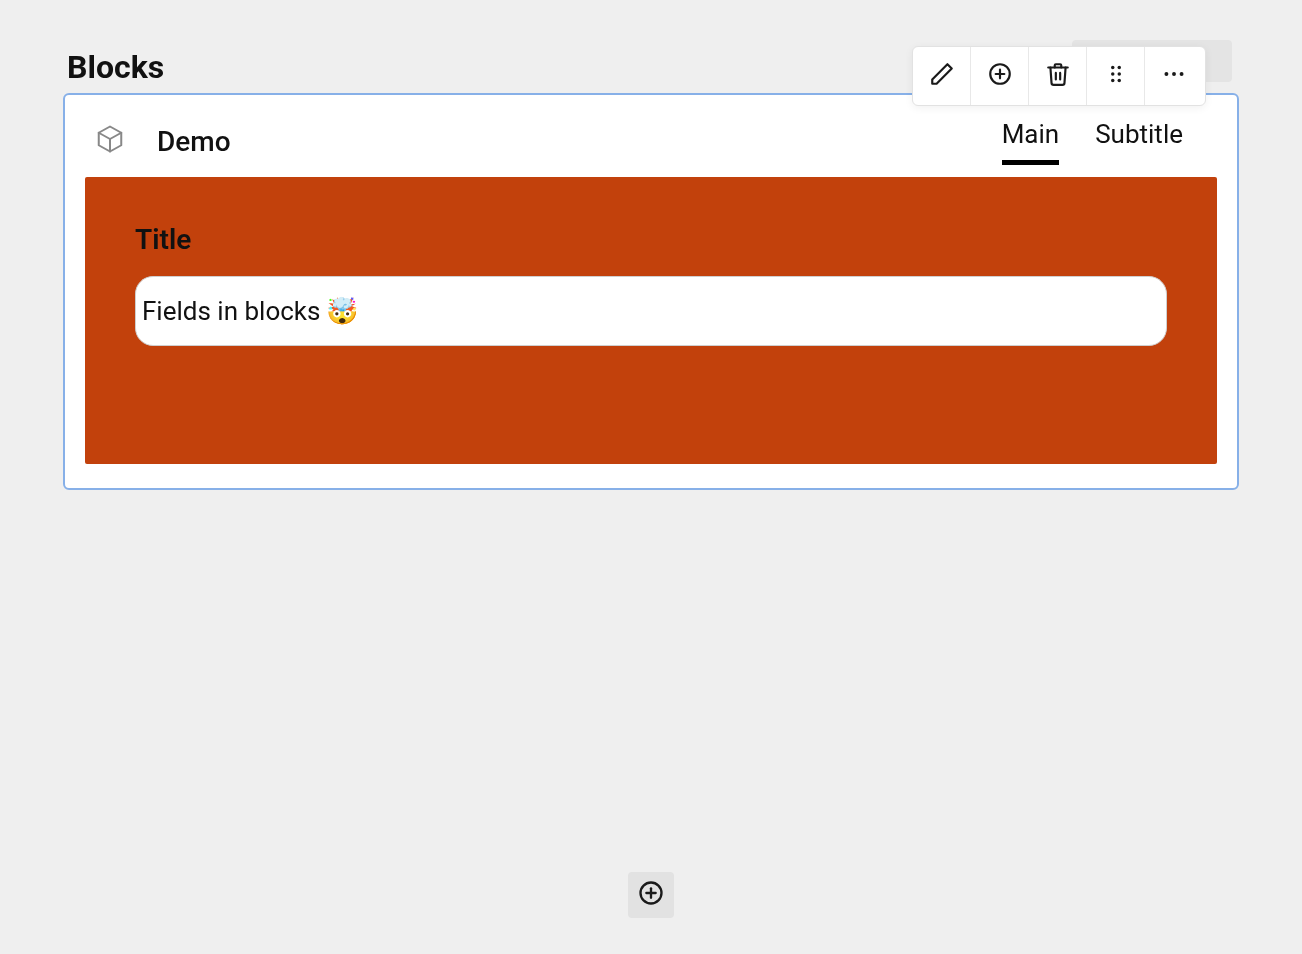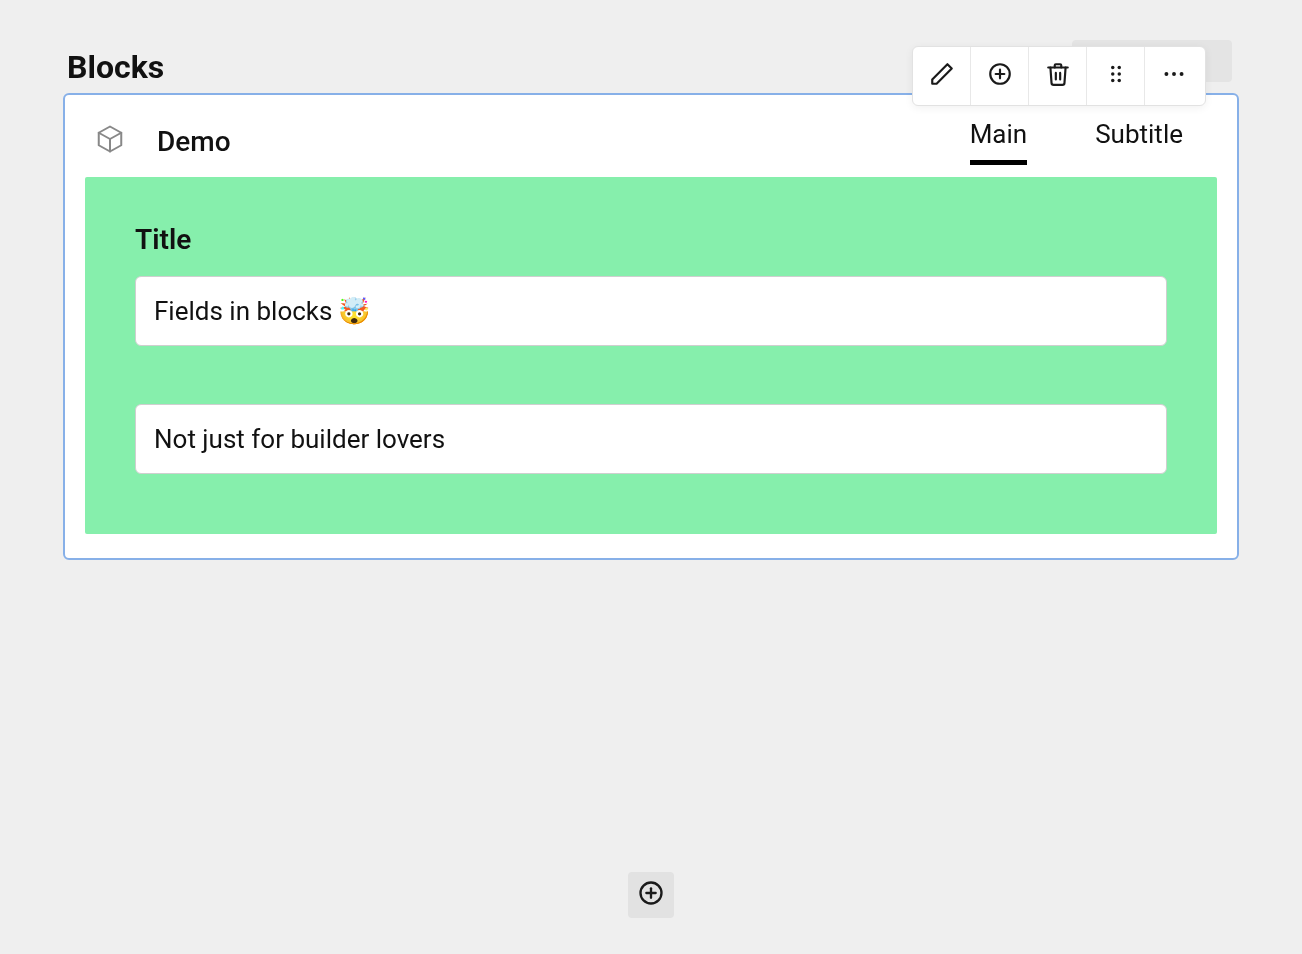--- a/index.html
+++ b/index.html
@@ -74,41 +74,41 @@
       align-items: flex-end;
       gap: 32px;
     }
     .block-header-left svg { width: 30px; height: 30px; }
     .block-name {
       font-size: 28px;
       font-weight: 500;
     }
     .tabs {
       display: flex;
-      gap: 68px;
+      gap: 36px;
       padding-right: 24px;
     }
     .tab {
       font-size: 26px;
       font-weight: 400;
       padding-bottom: 14px;
       cursor: pointer;
       position: relative;
     }
     .tab.active::after {
       content: "";
       position: absolute;
       left: 0;
       right: 0;
       bottom: -2px;
       height: 5px;
       background: #000;
     }
     .block-body {
-      background: #86efac;
+      background: #c2410c;
       margin: 0 20px 24px 20px;
       border-radius: 2px;
       padding: 46px 50px 60px 50px;
     }
     .field-group { margin-bottom: 58px; }
     .field-group:last-child { margin-bottom: 0; }
     .field-label-row {
       display: flex;
       justify-content: space-between;
       align-items: baseline;
@@ -120,24 +120,24 @@
     }
     .char-count {
       font-size: 26px;
       font-weight: 400;
       color: #222;
     }
     .text-input {
       width: 100%;
       height: 70px;
       border: 1px solid #cfcfcf;
-      border-radius: 6px;
+      border-radius: 18px;
       background: #fff;
       font-size: 26px;
-      padding: 0 18px;
+      padding: 0 6px;
       font-family: inherit;
       color: #111;
     }
     .text-input.focused {
       border: 2.5px solid #7fa9e2;
       outline: none;
     }
     .add-btn {
       position: absolute;
       left: 50%;
@@ -232,21 +232,20 @@
 
   <div class="block-body">
     <div class="field-group">
       <div class="field-label-row">
         <div class="field-label">Title</div>
       </div>
       <input type="text" class="text-input" value="Fields in blocks 🤯" style="">
     </div>
 
     <div class="field-group">
-      <input type="text" class="text-input" value="Not just for builder lovers" style="">
     </div>
 
   </div>
 </div>
 
 <div class="add-btn">
   <span>
     <svg viewBox="0 0 24 24" fill="none" stroke="#1a1a1a" stroke-width="2" stroke-linecap="round" stroke-linejoin="round">
         <circle cx="12" cy="12" r="9"></circle>
         <line x1="12" y1="8" x2="12" y2="16"></line>

